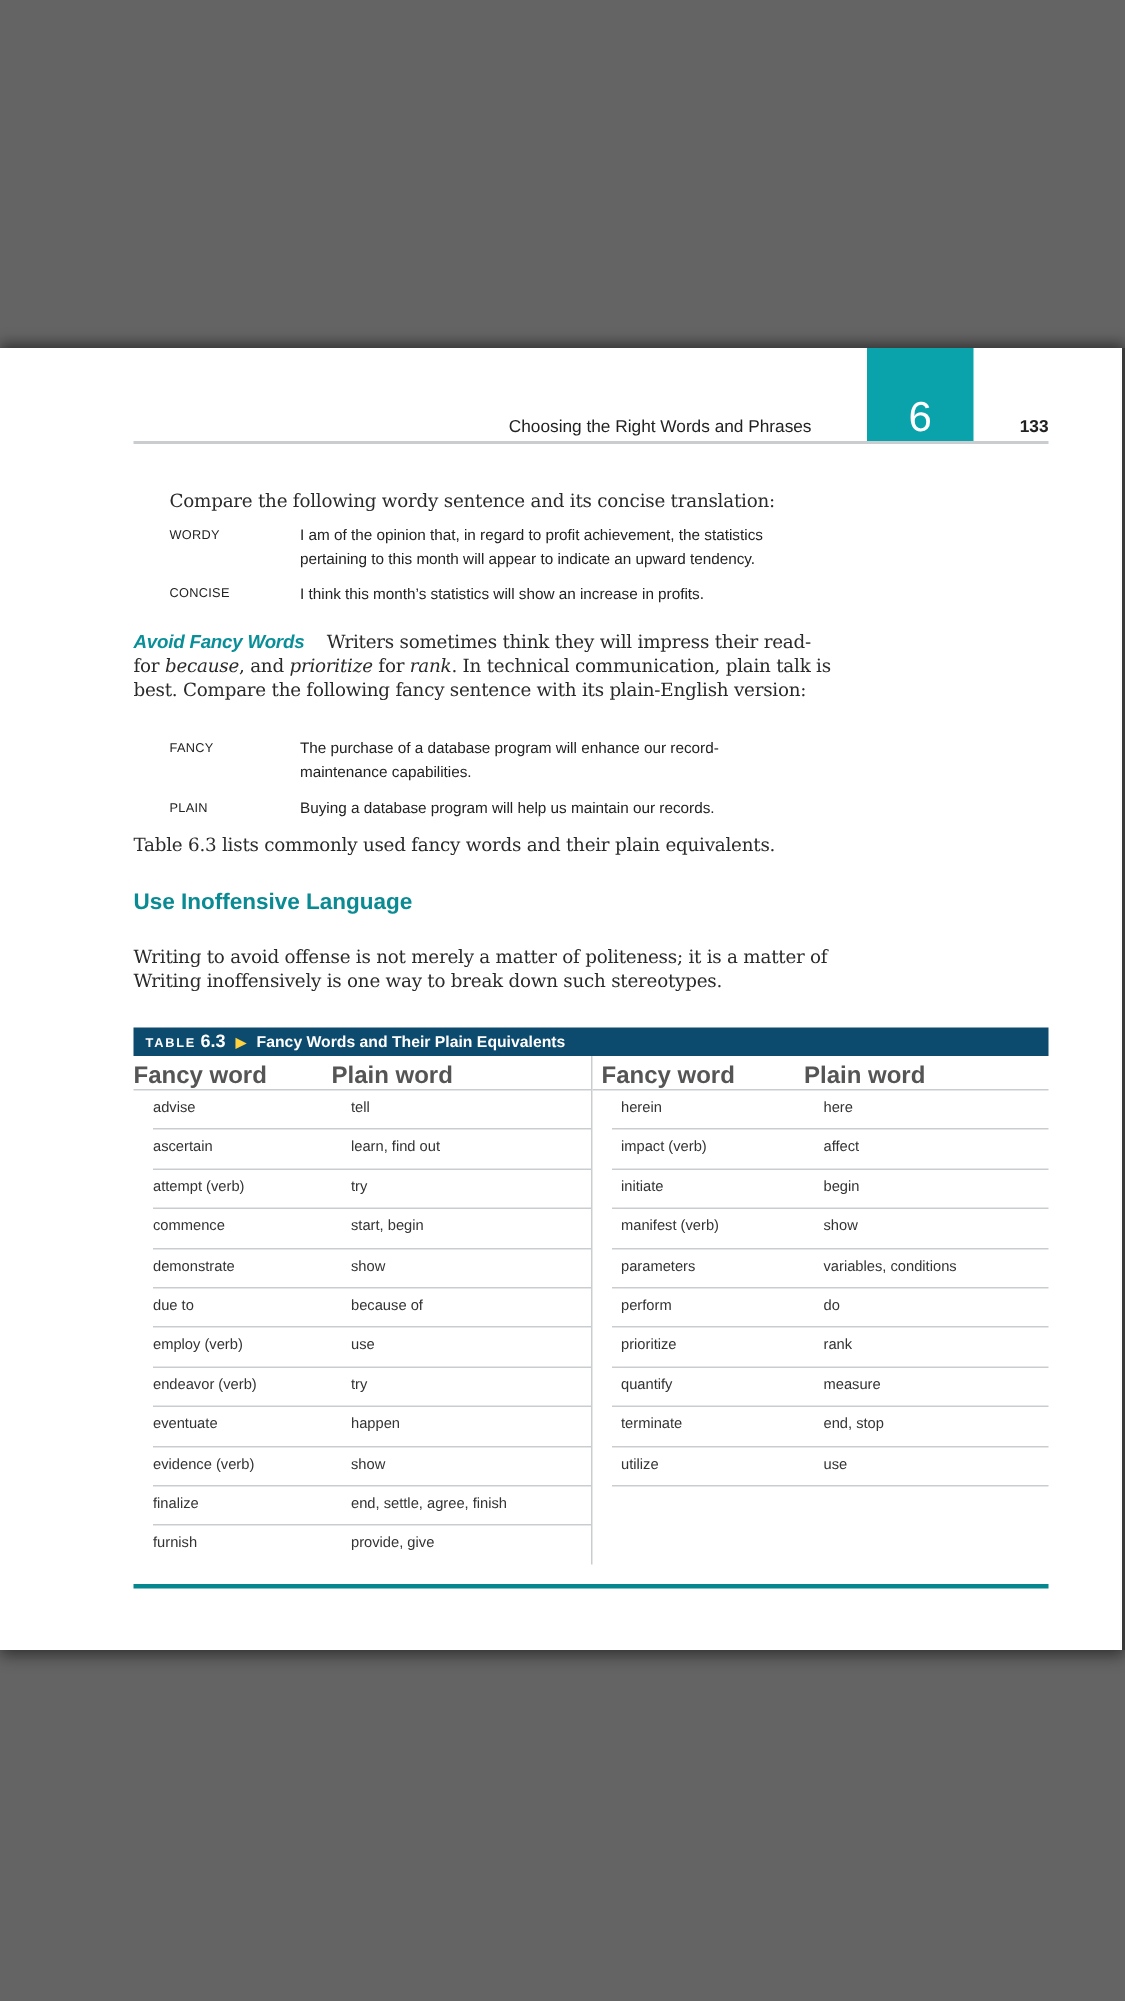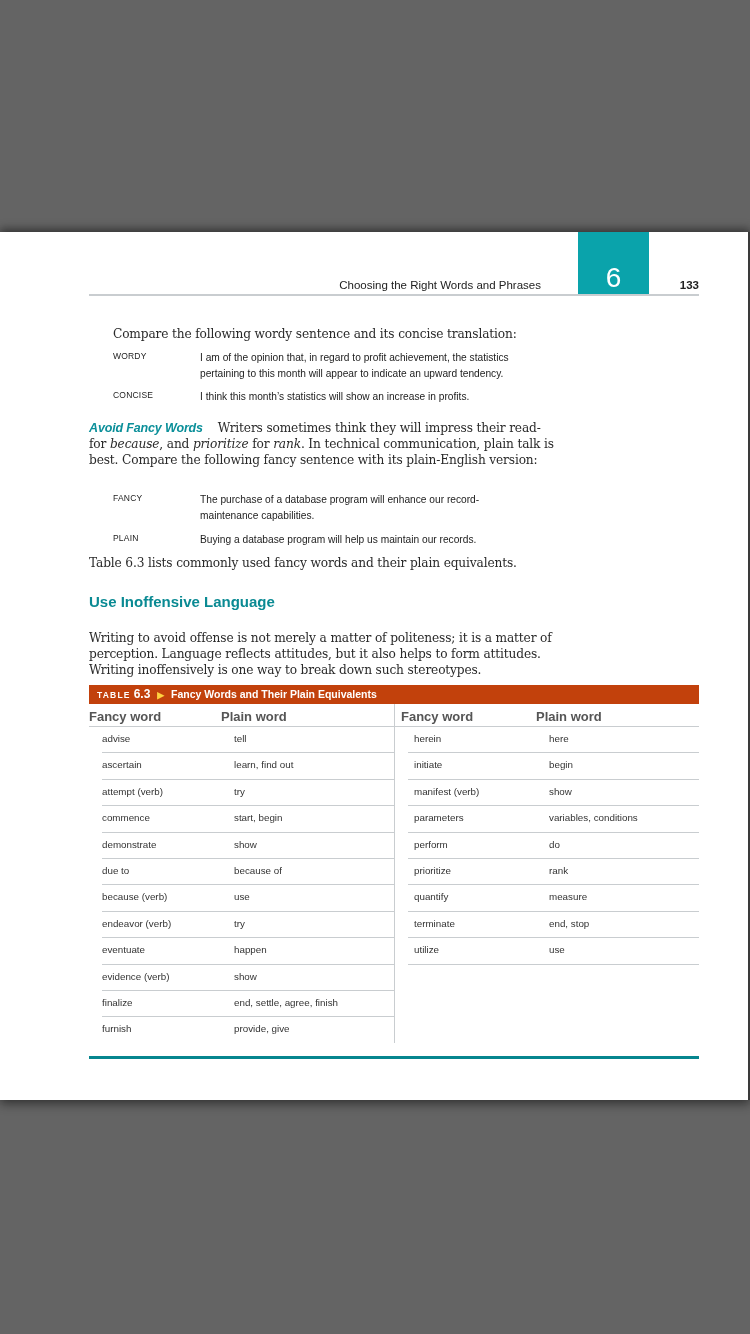--- a/index.html
+++ b/index.html
@@ -31,31 +31,31 @@
     .p-line { white-space: nowrap; line-height: 16px; }
     .ex-row { position: absolute; left: 113px; width: 430px; }
     .ex-label { position: absolute; left: 0; top: 1px; font-size: 8.5px; color: #222; letter-spacing: 0.2px; }
     .ex-text { position: absolute; left: 87px; width: 345px; font-size: 10.2px; color: #222; line-height: 16px; }
     .runin { color: #0a8f99; font-weight: bold; font-style: italic; font-family: "Liberation Sans", sans-serif; font-size: 12.5px; }
     em { font-style: italic; }
     .h2 { position: absolute; left: 89px; top: 361px; font-size: 15px; font-weight: bold; color: #0a8a93; }
 
     .table { position: absolute; left: 89px; top: 453px; width: 610px; }
     .tbl-caption {
-      height: 19px; background: #c2410c; color: #fff; font-size: 10.5px; font-weight: bold;
+      height: 19px; background: #0c4a6e; color: #fff; font-size: 10.5px; font-weight: bold;
       line-height: 19px; padding-left: 8px; white-space: nowrap;
     }
     .tbl-caption .lbl { font-size: 8.5px; letter-spacing: 1.2px; }
     .tbl-caption .num { font-size: 12px; margin-right: 4px; }
     .tbl-caption .arrow { color: #ffd23f; font-size: 9px; margin-right: 4px; }
     .tbl-body { position: relative; }
     .col { position: absolute; top: 0; }
     .col.left { left: 0; width: 305px; border-right: 1px solid #c9cdd0; }
     .col.right { left: 306px; width: 304px; }
-    .hdr { height: 22px; border-bottom: 1px solid #c9cdd0; font-size: 13px; font-weight: bold; color: #555; position: relative; }
+    .hdr { height: 22px; border-bottom: 1px solid #c9cdd0; font-size: 16px; font-weight: bold; color: #555; position: relative; }
     .hdr span, .row span { position: absolute; top: 5px; }
     .row { height: 25.4px; border-bottom: 1px solid #c9cdd0; position: relative; font-size: 9.8px; color: #333; margin-left: 13px; }
     .row span { top: 6px; }
     .left .c1 { left: 0; } .left .c2 { left: 132px; }
     .right .c1 { left: 6px; } .right .c2 { left: 141px; }
     .tbl-bottom { position: absolute; left: 0; top: 352px; width: 610px; height: 3px; background: #06868f; }
   </style>
 </head>
 <body>
 
@@ -102,21 +102,20 @@
     <div class="ex-text">
       <div>Buying a database program will help us maintain our records.</div>
     </div>
   </div>
 
   <div class="block serif p-line" style="top:323px;">Table 6.3 lists commonly used fancy words and their plain equivalents.</div>
 
   <div class="h2">Use Inoffensive Language</div>
   <div class="block serif" style="top:398px;">
     <div class="p-line">Writing to avoid offense is not merely a matter of politeness; it is a matter of</div>
-    <div class="p-line">perception. Language reflects attitudes, but it also helps to form attitudes.</div>
     <div class="p-line">Writing inoffensively is one way to break down such stereotypes.</div>
   </div>
 
   <div class="table">
     <div class="tbl-caption">
       <span class="lbl">TABLE</span>
       <span class="num">6.3</span>
       <span class="arrow">▶</span>
       <span>Fancy Words and Their Plain Equivalents</span>
     </div>
@@ -144,21 +143,21 @@
           </div>
           <div class="row">
             <span class="c1">demonstrate</span>
             <span class="c2">show</span>
           </div>
           <div class="row">
             <span class="c1">due to</span>
             <span class="c2">because of</span>
           </div>
           <div class="row">
-            <span class="c1">because (verb)</span>
+            <span class="c1">employ (verb)</span>
             <span class="c2">use</span>
           </div>
           <div class="row">
             <span class="c1">endeavor (verb)</span>
             <span class="c2">try</span>
           </div>
           <div class="row">
             <span class="c1">eventuate</span>
             <span class="c2">happen</span>
           </div>
@@ -178,20 +177,24 @@
       <div class="col right" id="col-right">
         <div class="hdr">
           <span class="c1">Fancy word</span>
           <span class="c2">Plain word</span>
         </div>
       <div class="row">
             <span class="c1">herein</span>
             <span class="c2">here</span>
           </div>
           <div class="row">
+            <span class="c1">impact (verb)</span>
+            <span class="c2">affect</span>
+          </div>
+          <div class="row">
             <span class="c1">initiate</span>
             <span class="c2">begin</span>
           </div>
           <div class="row">
             <span class="c1">manifest (verb)</span>
             <span class="c2">show</span>
           </div>
           <div class="row">
             <span class="c1">parameters</span>
             <span class="c2">variables, conditions</span>

